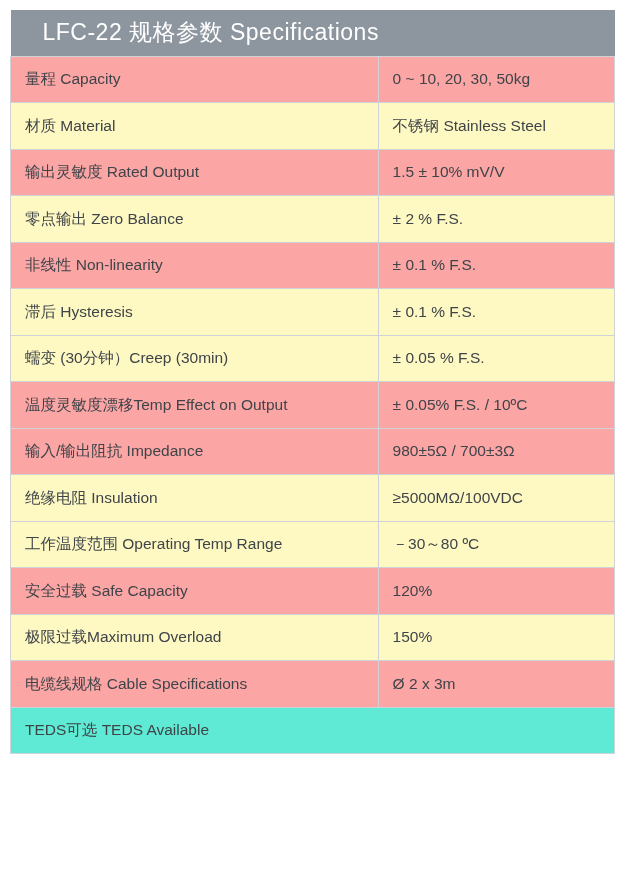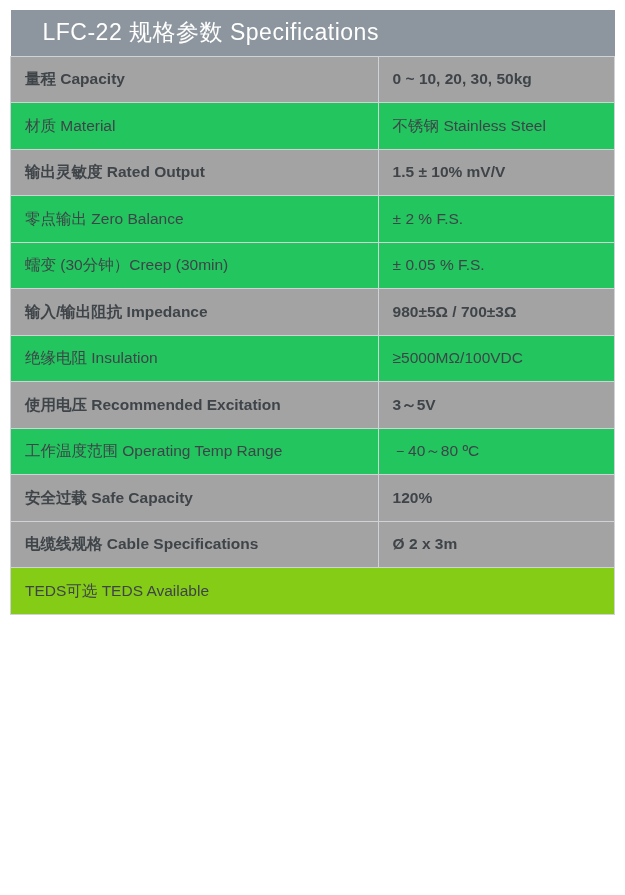--- a/index.html
+++ b/index.html
@@ -52,24 +52,24 @@
     height: 45.5px;
     vertical-align: middle;
     white-space: nowrap;
     overflow: hidden;
   }
   .title-row td {
     border: none;
   }
   .col-label { width: 367px; }
   .col-value { width: 236px; }
-  .row-light td { background: #a3a3a3; font-weight: bold; }
-  .row-shade td { background: #22c55e; }
+  .row-light td { background: #fca5a5; }
+  .row-shade td { background: #fef9c3; }
   .full-row td {
-    background: #84cc16;
+    background: #5eead4;
   }
   .lbl, .val {
     display: block;
     line-height: 1.15;
   }
 </style>
 </head>
 <body>
 
 <div class="sheet">
@@ -112,66 +112,90 @@
           </td>
       </tr>
       <tr class="row-shade">
         <td>
             <span class="lbl">零点输出  Zero Balance</span>
           </td>
         <td>
             <span class="val">± 2 % F.S.</span>
           </td>
       </tr>
+      <tr class="row-light">
+        <td>
+            <span class="lbl">非线性 Non-linearity</span>
+          </td>
+        <td>
+            <span class="val">± 0.1 % F.S.</span>
+          </td>
+      </tr>
+      <tr class="row-shade">
+        <td>
+            <span class="lbl">滞后 Hysteresis</span>
+          </td>
+        <td>
+            <span class="val">± 0.1 % F.S.</span>
+          </td>
+      </tr>
       <tr class="row-shade">
         <td>
             <span class="lbl">蠕变 (30分钟）Creep (30min)</span>
           </td>
         <td>
             <span class="val">± 0.05 % F.S.</span>
           </td>
       </tr>
       <tr class="row-light">
         <td>
+            <span class="lbl">温度灵敏度漂移Temp Effect on Output</span>
+          </td>
+        <td>
+            <span class="val">± 0.05% F.S. / 10ºC</span>
+          </td>
+      </tr>
+      <tr class="row-light">
+        <td>
             <span class="lbl">输入/输出阻抗 Impedance</span>
           </td>
         <td>
             <span class="val">980±5Ω /  700±3Ω</span>
           </td>
       </tr>
       <tr class="row-shade">
         <td>
             <span class="lbl">绝缘电阻  Insulation</span>
           </td>
         <td>
             <span class="val">≥5000MΩ/100VDC</span>
           </td>
       </tr>
-      <tr class="row-light">
-        <td>
-            <span class="lbl">使用电压 Recommended Excitation</span>
-          </td>
-        <td>
-            <span class="val">3～5V</span>
-          </td>
-      </tr>
       <tr class="row-shade">
         <td>
             <span class="lbl">工作温度范围 Operating Temp  Range</span>
           </td>
         <td>
-            <span class="val">－40～80 ºC</span>
+            <span class="val">－30～80 ºC</span>
           </td>
       </tr>
       <tr class="row-light">
         <td>
             <span class="lbl">安全过载 Safe Capacity</span>
           </td>
         <td>
             <span class="val">120%</span>
+          </td>
+      </tr>
+      <tr class="row-shade">
+        <td>
+            <span class="lbl">极限过载Maximum Overload</span>
+          </td>
+        <td>
+            <span class="val">150%</span>
           </td>
       </tr>
       <tr class="row-light">
         <td>
             <span class="lbl">电缆线规格 Cable Specifications</span>
           </td>
         <td>
             <span class="val">Ø 2 x 3m</span>
           </td>
       </tr>

